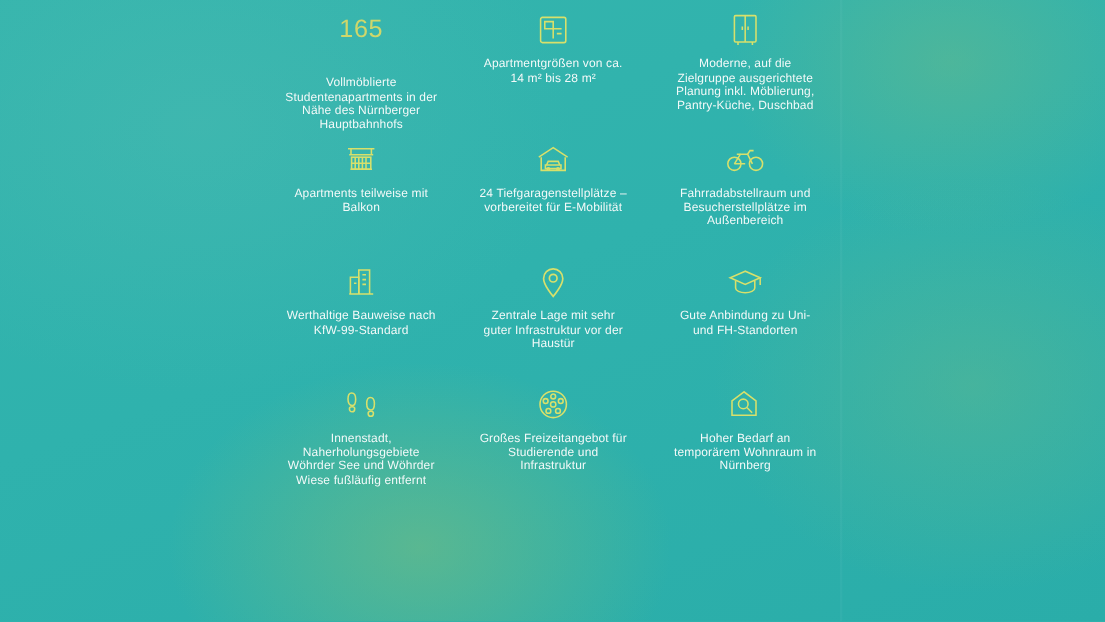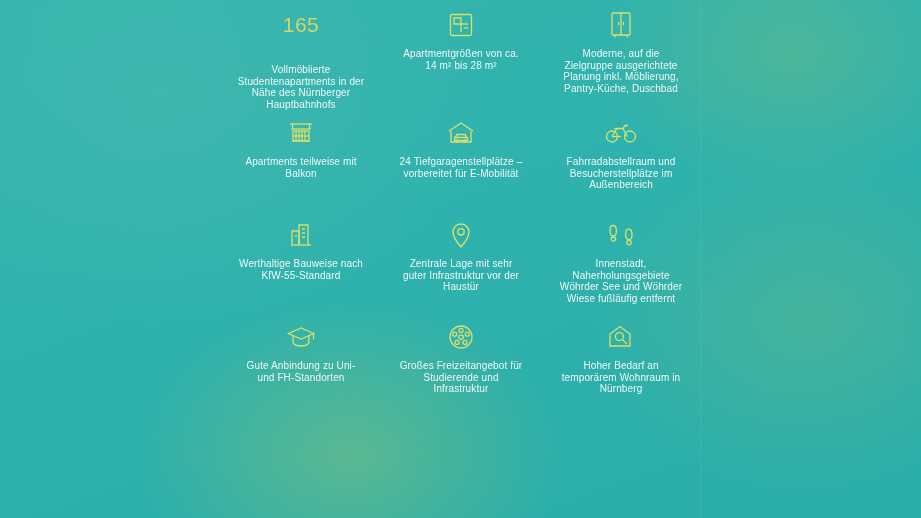--- a/index.html
+++ b/index.html
@@ -174,54 +174,54 @@
   <div class="feature-cell">
     <div class="feature-icon">
       <svg width="24" height="26" viewBox="0 0 24 26" fill="none" stroke="#d8e06b" stroke-width="1.3">
         <path d="M3 23V9h7v14"></path>
         <path d="M10 23V3h9v20"></path>
         <path d="M2 23h20"></path>
         <path d="M13 7h3M13 11h3M13 15h3"></path>
         <path d="M6 14h2"></path>
       </svg>
     </div>
-    <div class="feature-text">Werthaltige Bauweise nach KfW-55-Standard</div>
+    <div class="feature-text">Werthaltige Bauweise nach KfW-99-Standard</div>
   </div>
 
   <div class="feature-cell">
     <div class="feature-icon">
       <svg width="22" height="28" viewBox="0 0 22 28" fill="none" stroke="#d8e06b" stroke-width="1.4">
         <path d="M11 26s8-9.2 8-15A8 8 0 1 0 3 11c0 5.8 8 15 8 15z"></path>
         <circle cx="11" cy="10.8" r="3.2"></circle>
       </svg>
     </div>
     <div class="feature-text">Zentrale Lage mit sehr guter Infrastruktur vor der Haustür</div>
+  </div>
+
+  <div class="feature-cell">
+    <div class="feature-icon">
+      <svg width="30" height="24" viewBox="0 0 30 24" fill="none" stroke="#d8e06b" stroke-width="1.3">
+        <path d="M15 3L2.5 8.5 15 14l12.5-5.5L15 3z"></path>
+        <path d="M7 11v6c0 2.2 3.6 4 8 4s8-1.8 8-4v-6"></path>
+        <path d="M27.5 8.5v6"></path>
+      </svg>
+    </div>
+    <div class="feature-text">Gute Anbindung zu Uni- und FH-Standorten</div>
   </div>
 
   <div class="feature-cell">
     <div class="feature-icon">
       <svg width="26" height="28" viewBox="0 0 26 28" fill="none" stroke="#d8e06b" stroke-width="1.3">
         <path d="M5 4.5c2.3 0 3.4 2.2 3.4 5.2 0 3-0.7 5.3-3 5.3S2 12.6 2 9.6C2 6.6 2.7 4.5 5 4.5z"></path>
         <path d="M3.2 17.6c0-1 1-1.6 2.2-1.6s2.2 0.6 2.2 1.6c0 1.4-0.6 2.6-2.2 2.6s-2.2-1.2-2.2-2.6z"></path>
         <path d="M20.6 8.2c2.3 0 3.4 2.2 3.4 5.2 0 3-0.7 5.3-3 5.3s-3.4-2.4-3.4-5.4c0-3 0.7-5.1 3-5.1z"></path>
         <path d="M18.8 21.3c0-1 1-1.6 2.2-1.6s2.2 0.6 2.2 1.6c0 1.4-0.6 2.6-2.2 2.6s-2.2-1.2-2.2-2.6z"></path>
       </svg>
     </div>
     <div class="feature-text">Innenstadt, Naherholungsgebiete Wöhrder See und Wöhrder Wiese fußläufig entfernt</div>
-  </div>
-
-  <div class="feature-cell">
-    <div class="feature-icon">
-      <svg width="30" height="24" viewBox="0 0 30 24" fill="none" stroke="#d8e06b" stroke-width="1.3">
-        <path d="M15 3L2.5 8.5 15 14l12.5-5.5L15 3z"></path>
-        <path d="M7 11v6c0 2.2 3.6 4 8 4s8-1.8 8-4v-6"></path>
-        <path d="M27.5 8.5v6"></path>
-      </svg>
-    </div>
-    <div class="feature-text">Gute Anbindung zu Uni- und FH-Standorten</div>
   </div>
 
   <div class="feature-cell">
     <div class="feature-icon">
       <svg width="26" height="26" viewBox="0 0 26 26" fill="none" stroke="#d8e06b" stroke-width="1.3">
         <circle cx="13" cy="13" r="11"></circle>
         <circle cx="13" cy="13" r="2.2"></circle>
         <circle cx="13" cy="6.4" r="2"></circle>
         <circle cx="19.3" cy="10.2" r="2"></circle>
         <circle cx="17" cy="18.4" r="2"></circle>

